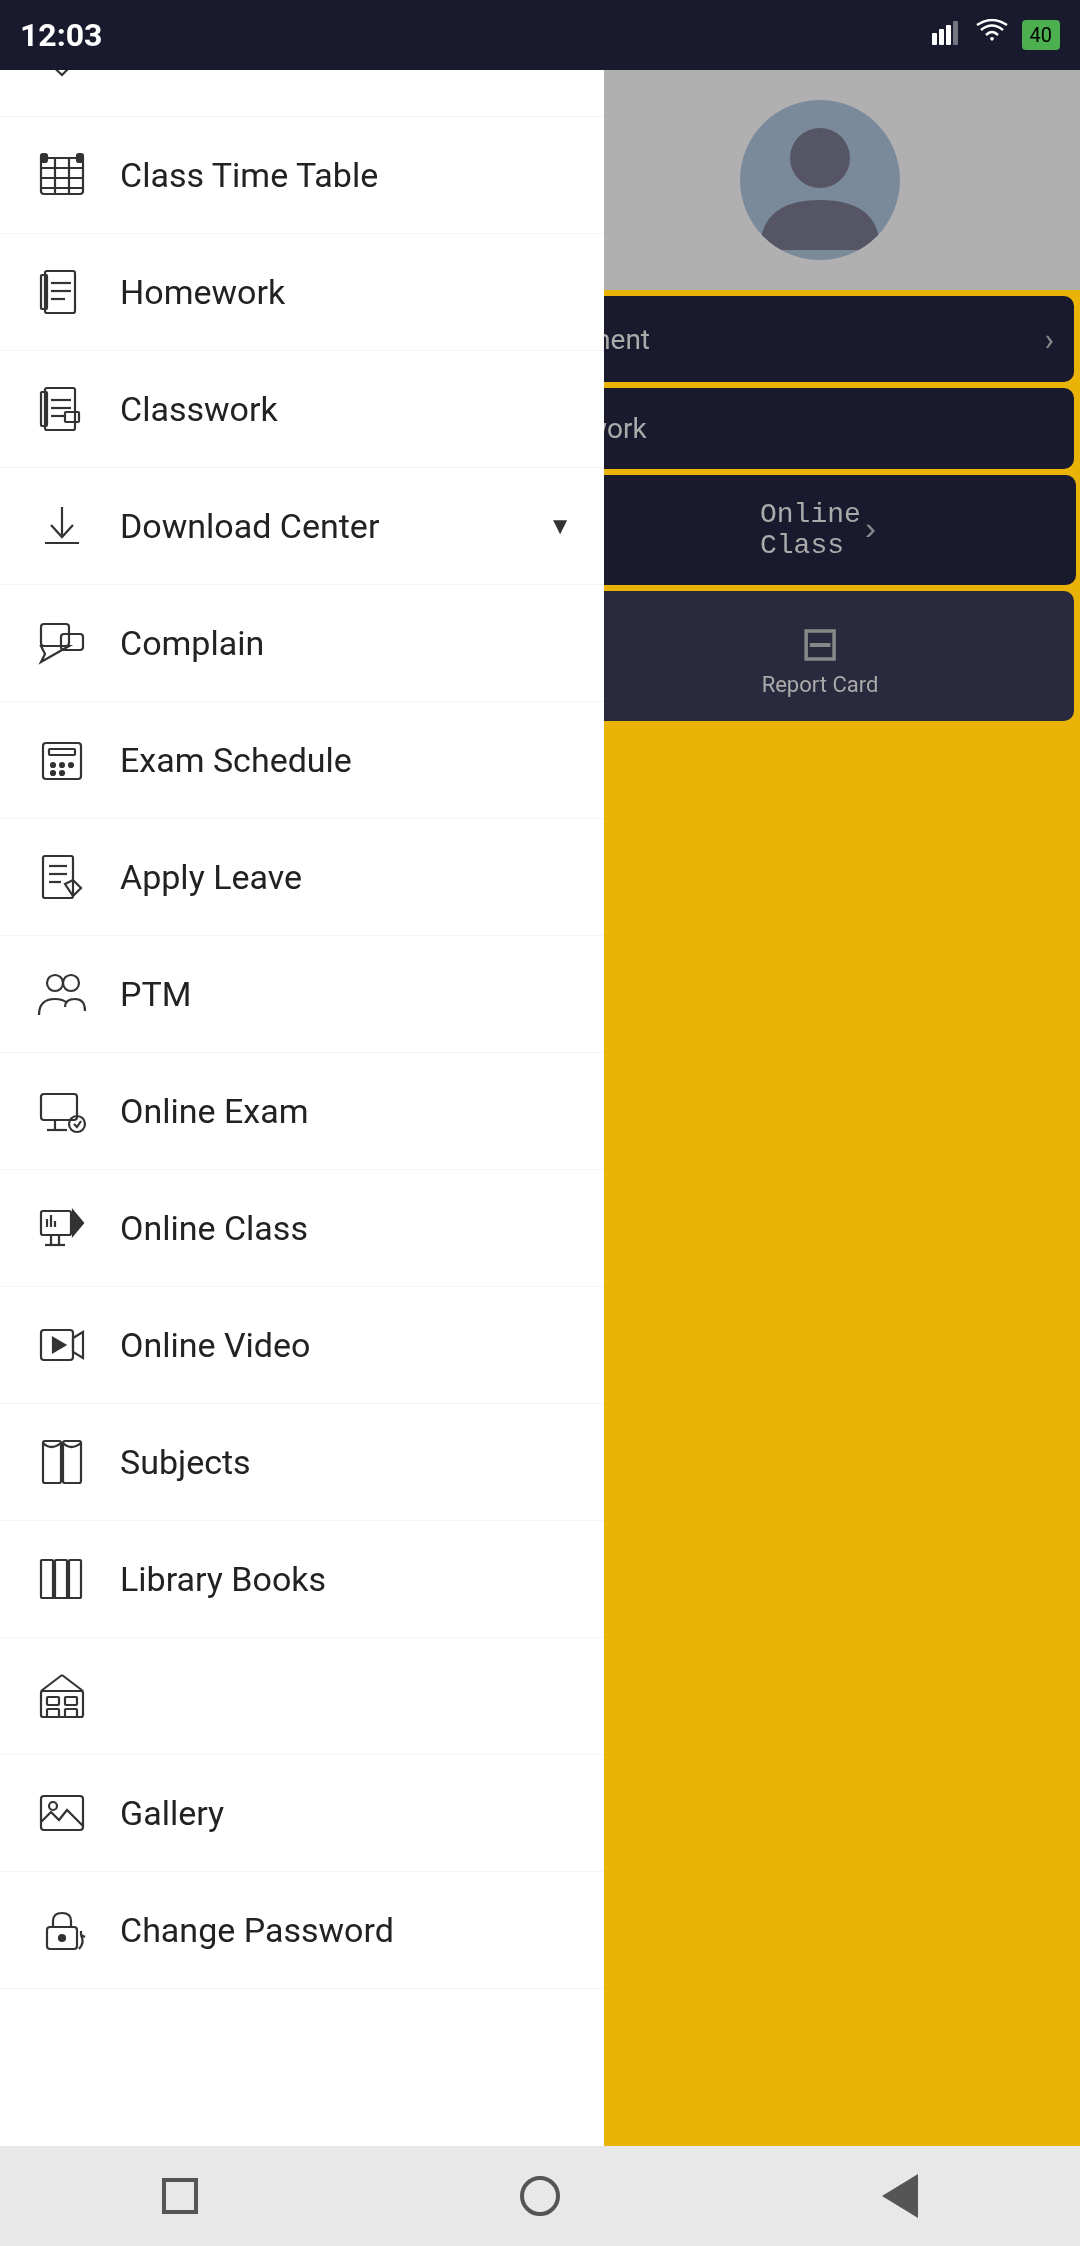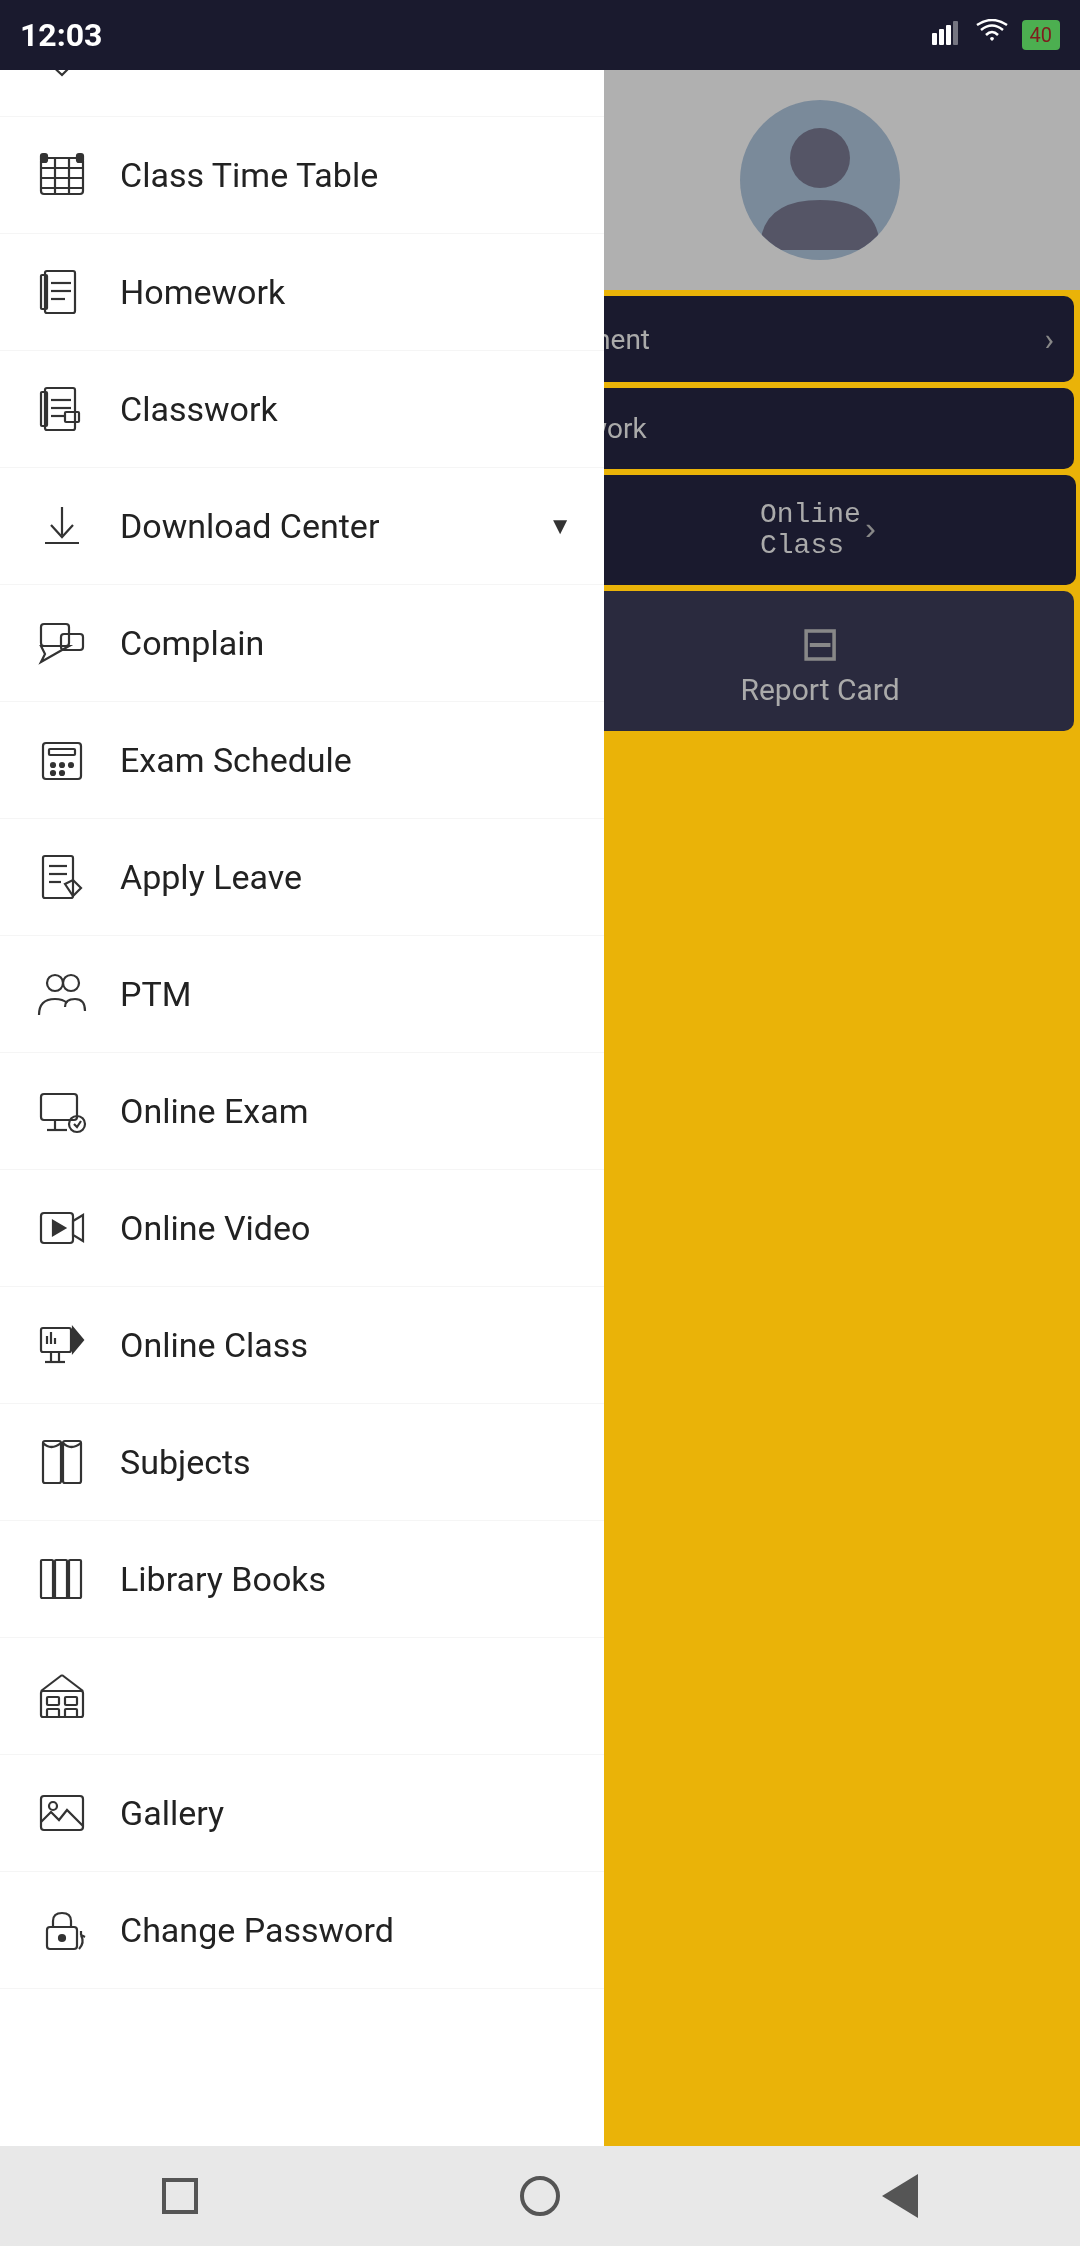--- a/index.html
+++ b/index.html
@@ -34,21 +34,21 @@
       display: flex;
       align-items: center;
       gap: 14px;
     }
     .status-icon {
       color: white;
       font-size: 26px;
     }
     .battery-box {
       background: #4caf50;
-      color: #7f1d1d;
+      color: #000000;
       font-size: 20px;
       padding: 3px 8px;
       border-radius: 4px;
     }
 
     
     .drawer {
       position: absolute;
       top: 0;
       left: 0;
@@ -214,21 +214,21 @@
       flex-direction: column;
       align-items: center;
       justify-content: center;
     }
     .report-card-icon {
       color: #888;
       font-size: 48px;
     }
     .report-card-label {
       color: #aaa;
-      font-size: 30px;
+      font-size: 22px;
     }
 
     
     .nav-bar {
       position: absolute;
       bottom: 0;
       left: 0;
       right: 0;
       height: 100px;
       background: #e8e8e8;
@@ -461,47 +461,47 @@
         <circle cx="40" cy="38" r="8"></circle>
         <path d="M37 38 L40 41 L44 35"></path>
       </svg>
     </div>
     <span class="menu-label">Online Exam</span>
   </div>
 
   <div class="menu-item">
     <div class="menu-icon">
       <svg viewBox="0 0 50 50" fill="none" stroke="#333" stroke-width="2.2">
-        <rect x="4" y="10" width="32" height="30" rx="3"></rect>
-        <path d="M36 18 L46 12 L46 38 L36 32 Z"></path>
-        <path d="M16 18 L28 25 L16 32 Z" fill="#333"></path>
-      </svg>
-    </div>
-    <span class="menu-label">Online Video</span>
-  </div>
-
-  <div class="menu-item">
-    <div class="menu-icon">
-      <svg viewBox="0 0 50 50" fill="none" stroke="#333" stroke-width="2.2">
         <rect x="4" y="8" width="30" height="24" rx="2"></rect>
         <line x1="14" y1="32" x2="14" y2="42"></line>
         <line x1="22" y1="32" x2="22" y2="42"></line>
         <line x1="8" y1="42" x2="28" y2="42"></line>
         <line x1="10" y1="16" x2="10" y2="24"></line>
         <line x1="14" y1="12" x2="14" y2="24"></line>
         <line x1="18" y1="18" x2="18" y2="24"></line>
         <path d="M36 8 L36 32 L46 20 Z" fill="#333"></path>
       </svg>
     </div>
     <span class="menu-label">Online Class</span>
   </div>
 
   <div class="menu-item">
     <div class="menu-icon">
       <svg viewBox="0 0 50 50" fill="none" stroke="#333" stroke-width="2.2">
+        <rect x="4" y="10" width="32" height="30" rx="3"></rect>
+        <path d="M36 18 L46 12 L46 38 L36 32 Z"></path>
+        <path d="M16 18 L28 25 L16 32 Z" fill="#333"></path>
+      </svg>
+    </div>
+    <span class="menu-label">Online Video</span>
+  </div>
+
+  <div class="menu-item">
+    <div class="menu-icon">
+      <svg viewBox="0 0 50 50" fill="none" stroke="#333" stroke-width="2.2">
         <rect x="6" y="4" width="18" height="42" rx="2"></rect>
         <path d="M6 6 Q14 14 24 6"></path>
         <rect x="26" y="4" width="18" height="42" rx="2"></rect>
         <path d="M26 6 Q34 14 44 6"></path>
       </svg>
     </div>
     <span class="menu-label">Subjects</span>
   </div>
 
   <div class="menu-item">

